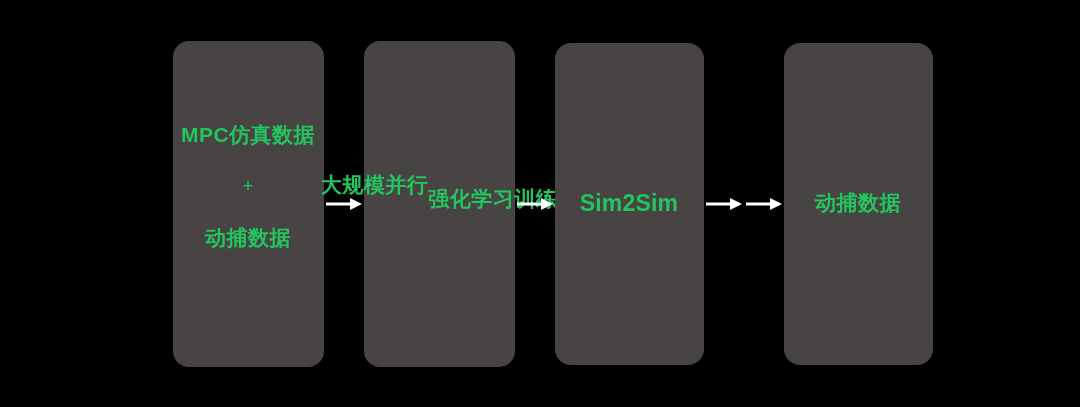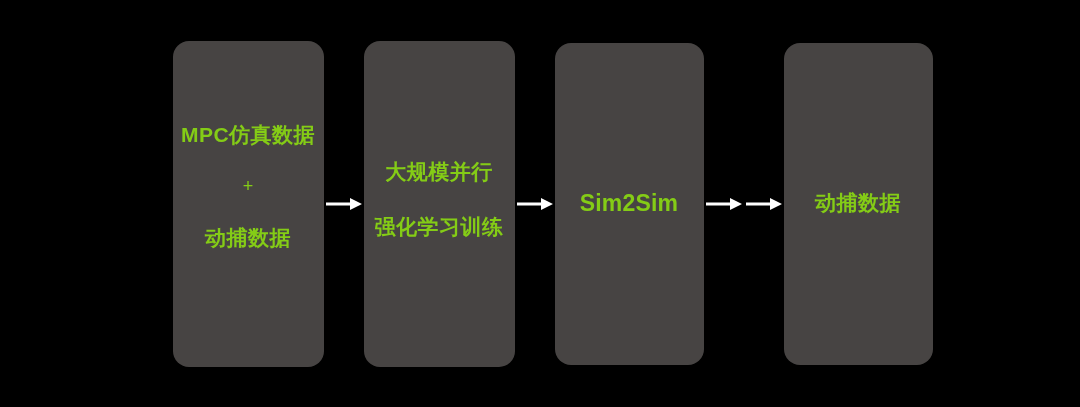--- a/index.html
+++ b/index.html
@@ -43,21 +43,21 @@
   }
   .node.tall {
     width: 151px;
     height: 326px;
   }
   .node.mid {
     width: 149px;
     height: 322px;
   }
   .node-label {
-    color: #84cc16;
+    color: #22c55e;
     text-align: right;
     line-height: 1.25;
     white-space: nowrap;
   }
   .cn-line {
     font-size: 21px;
     font-weight: 700;
     letter-spacing: 0.5px;
   }
   .cn-line.light {
@@ -79,21 +79,21 @@
     align-items: center;
     justify-content: flex-start;
     gap: 0;
     margin-top: -34px;
   }
   .stack-1 .row-a { margin-bottom: 27px; }
   .stack-1 .row-b { margin-bottom: 27px; }
 
   .stack-2 {
     display: flex;
-    flex-direction: column;
+    flex-direction: row;
     align-items: center;
     justify-content: center;
     gap: 0;
     margin-top: -8px;
   }
   .stack-2 .row-a { margin-bottom: 29px; }
 
   .arrow {
     flex: 0 0 auto;
     width: 40px;

